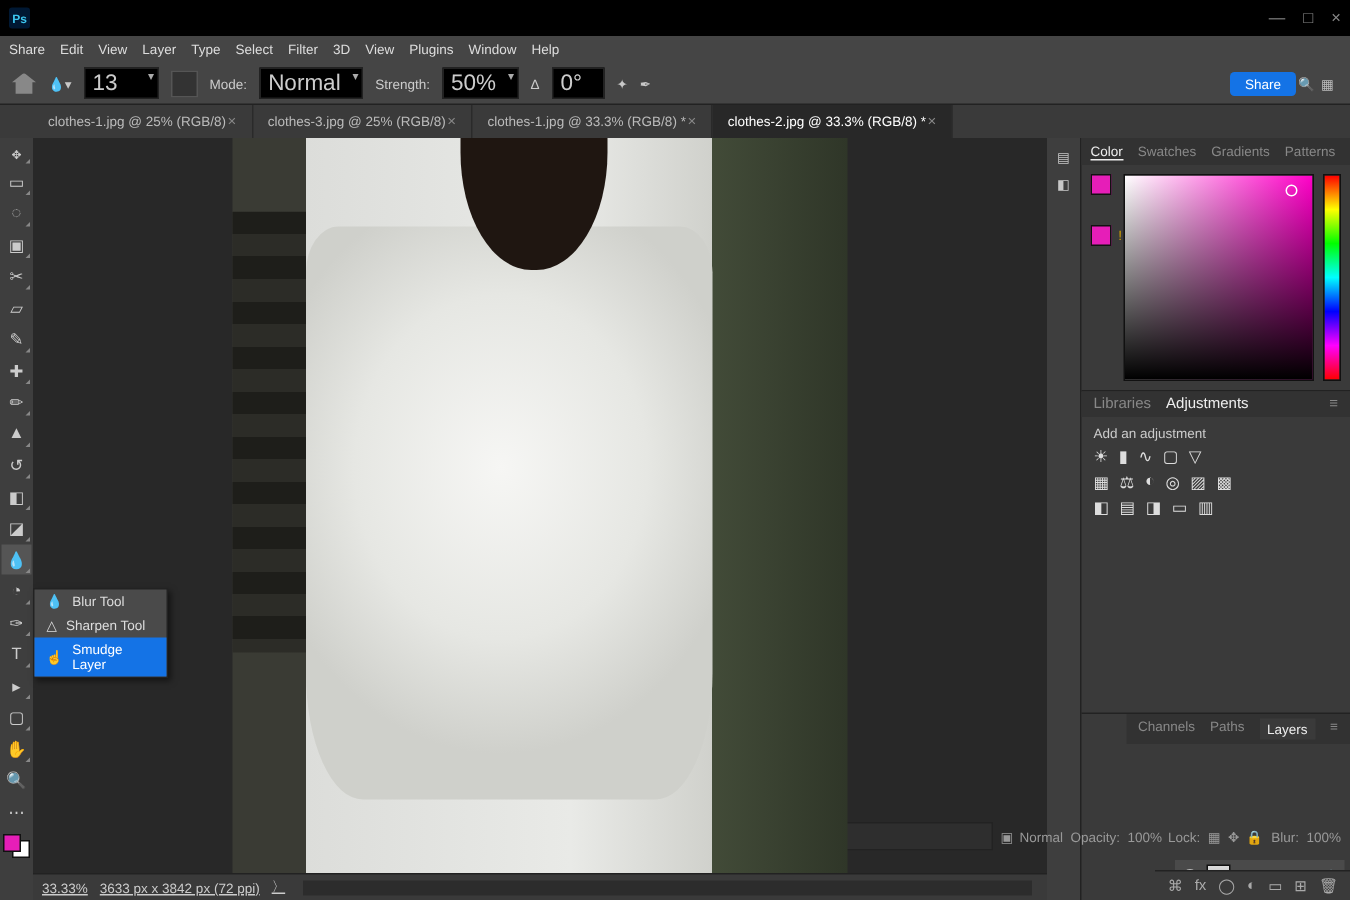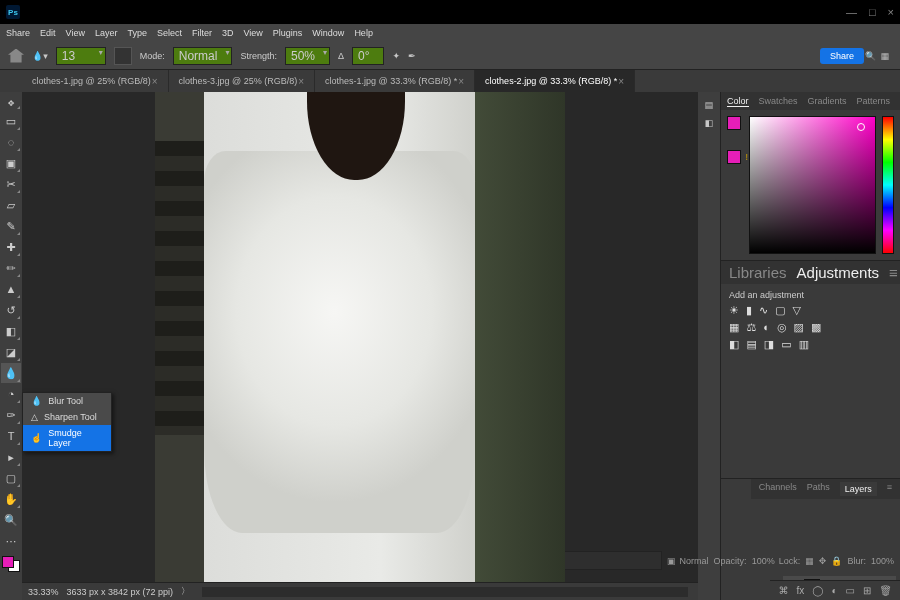--- a/index.html
+++ b/index.html
@@ -5,21 +5,21 @@
 * { margin: 0; padding: 0; box-sizing: border-box; font-family: "Segoe UI", Tahoma, sans-serif; }
 body { width: 900px; height: 600px; background: #323232; color: #c8c8c8; font-size: 9px; overflow: hidden; display: flex; flex-direction: column; }
 .titlebar { height: 24px; background: #000000; display: flex; align-items: center; justify-content: space-between; padding: 0 6px; text-align: center; }
 .titlebar .ps { width: 14px; height: 14px; background: #001833; color: #3cc7f0; font-size: 8px; font-weight: bold; display: flex; align-items: center; justify-content: center; border-radius: 2px; }
 .titlebar .right { display: flex; gap: 12px; font-size: 11px; color: #888; }
 .menubar { height: 18px; background: #454545; display: flex; align-items: center; padding: 0 6px; gap: 10px; color: #ddd; }
 .menubar span { cursor: default; }
 .optbar { height: 28px; background: #454545; border-bottom: 1px solid #222; display: flex; align-items: center; padding: 0 8px; gap: 8px; }
 .optbar .home { width: 16px; height: 14px; background: #888; clip-path: polygon(50% 0, 100% 45%, 85% 45%, 85% 100%, 15% 100%, 15% 45%, 0 45%); }
 .optbar .drop { position: relative; }
-.optbar .field { background: #4d7c0f; border: 1px solid #222; padding: 1px 14px 1px 5px; color: #ccc; font-size: 12px; min-width: 50px; display: inline-block; }
+.optbar .field { background: #000000; border: 1px solid #222; padding: 1px 14px 1px 5px; color: #ccc; font-size: 15px; min-width: 50px; display: inline-block; }
 .optbar .arrow::after { content: "▾"; position: absolute; right: 3px; top: 1px; font-size: 8px; color: #aaa; }
 .optbar .lbl { color: #ccc; }
 .optbar .sw { width: 18px; height: 18px; background: #333; border: 1px solid #555; }
 .optbar .right { margin-left: auto; display: flex; gap: 0; align-items: center; }
 .share { background: #1473e6; color: #fff; padding: 3px 10px; border-radius: 3px; font-size: 9px; }
 .sicon { width: 14px; height: 14px; color: #bbb; display: flex; align-items: center; justify-content: center; }
 .tabbar { height: 22px; background: #3a3a3a; display: flex; align-items: stretch; padding-left: 22px; }
 .tab { padding: 0 10px; display: flex; align-items: center; gap: 1px; color: #bbb; font-size: 9px; border-right: 1px solid #2a2a2a; }
 .tab.active { background: #282828; color: #fff; }
 .tab .x { font-size: 10px; color: #888; }
@@ -34,37 +34,37 @@
 .flyout .fi.sel { background: #1473e6; color: #fff; }
 .colorbox { width: 18px; height: 16px; position: relative; margin-top: 4px; }
 .colorbox .fg { position: absolute; left: 0; top: 0; width: 12px; height: 12px; background: #e61eb8; border: 1px solid #111; z-index: 2; }
 .colorbox .bg { position: absolute; right: 0; bottom: 0; width: 12px; height: 12px; background: #fff; border: 1px solid #111; }
 .canvas-area { flex: 1; background: #282828; display: flex; flex-direction: column; min-width: 0; }
 .canvas { flex: 1; display: flex; align-items: stretch; justify-content: center; overflow: hidden; padding: 0 0; }
 .photo { width: 410px; height: 100%; background: linear-gradient(to right, #3a3b34 0%, #3a3b34 12%, #dcddda 12%, #e9eae7 55%, #d0d1cc 78%, #424b38 78%, #2f3628 100%); position: relative; }
 .photo::before { content:""; position:absolute; left:12%; top:12%; width:66%; height:78%; background: radial-gradient(ellipse 60% 50% at 48% 42%, #f6f6f4, #e6e7e3 60%, #cfd0cb 100%); border-radius: 8% 8% 14% 14% / 8% 8% 22% 22%; }
 .photo::after { content:""; position:absolute; left:37%; top:-2%; width:24%; height:20%; background: #1f1611; border-radius: 0 0 48% 48% / 0 0 80% 80%; }
 .shelf { position:absolute; left:0; top:10%; width:12%; height:60%; background: repeating-linear-gradient(#1e1e1a 0 15px, #2c2c27 15px 30px); }
-.status { height: 18px; background: #3a3a3a; border-top: 1px solid #222; display: flex; align-items: center; padding: 0 6px; gap: 8px; font-size: 9px; color: #ccc; }
+.status { height: 18px; background: #3a3a3a; border-top: 1px solid #222; display: flex; align-items: center; padding: 0 6px; gap: 8px; font-size: 9px; color: #ccc; text-decoration: underline; }
 .status .bar { flex: 1; height: 10px; background: #2c2c2c; margin: 0 4px; }
 .rcol { width: 22px; background: #3e3e3e; display: flex; flex-direction: column; align-items: center; padding-top: 8px; gap: 8px; }
 .panels { width: 180px; background: #3a3a3a; display: flex; flex-direction: column; border-left: 1px solid #222; }
 .ptabs { display: flex; align-items: center; height: 18px; background: #323232; padding: 0 6px; gap: 10px; font-size: 9px; color: #888; }
 .ptabs .on { color: #eee; border-bottom: 1px solid #eee; }
 .ptabs .dot { margin-left: auto; }
 .colorpanel { height: 150px; padding: 6px; display: flex; gap: 6px; }
 .swpair { width: 16px; display: flex; flex-direction: column; gap: 20px; }
 .sq { width: 14px; height: 14px; background: #e61eb8; border: 1px solid #111; }
 .sq.warn { position: relative; }
 .sq.warn::after { content:"!"; position:absolute; right:-8px; top:1px; color:#d0a000; font-size:9px; }
 .picker { flex: 1; position: relative; background: linear-gradient(to bottom, rgba(0,0,0,0), #000), linear-gradient(to right, #fff, #ff00c8); border: 1px solid #111; }
 .circle { position:absolute; right:10px; top:6px; width:8px; height:8px; border:1px solid #fff; border-radius:50%; }
 .hue { width: 12px; background: linear-gradient(#ff0000,#ffff00,#00ff00,#00ffff,#0000ff,#ff00ff,#ff0000); border:1px solid #111; }
 .section { border-top: 1px solid #222; }
-.adjtabs { display: flex; gap: 10px; padding: 3px 8px; font-size: 15px; color: #888; background: #323232; }
+.adjtabs { display: flex; gap: 10px; padding: 3px 8px; font-size: 10px; color: #888; background: #323232; }
 .adjtabs .on { color: #eee; }
 .adjbody { padding: 6px 8px; font-size: 9px; color: #ccc; }
 .adjrow { display: flex; gap: 7px; margin-top: 4px; color: #ddd; font-size: 11px; }
 .layerpanel { flex: 1; display: flex; flex-direction: column; min-height: 0; align-items: flex-end; }
 .ltabs { display: flex; gap: 10px; padding: 3px 8px; font-size: 9px; color: #888; background: #323232; }
 .ltabs .on { color: #eee; background: #3a3a3a; padding:2px 5px; }
 .lctrl { padding: 4px 6px; display: flex; flex-direction: row; gap: 4px; margin-top: 48px; }
 .lrow { display: flex; align-items: center; gap: 5px; color: #999; }
 .search { flex: 1; background: #2e2e2e; border: 1px solid #222; padding: 1px 4px; color: #888; }
 .llist { flex: 1; background: #3a3a3a; padding: 2px 4px; overflow: auto; }

